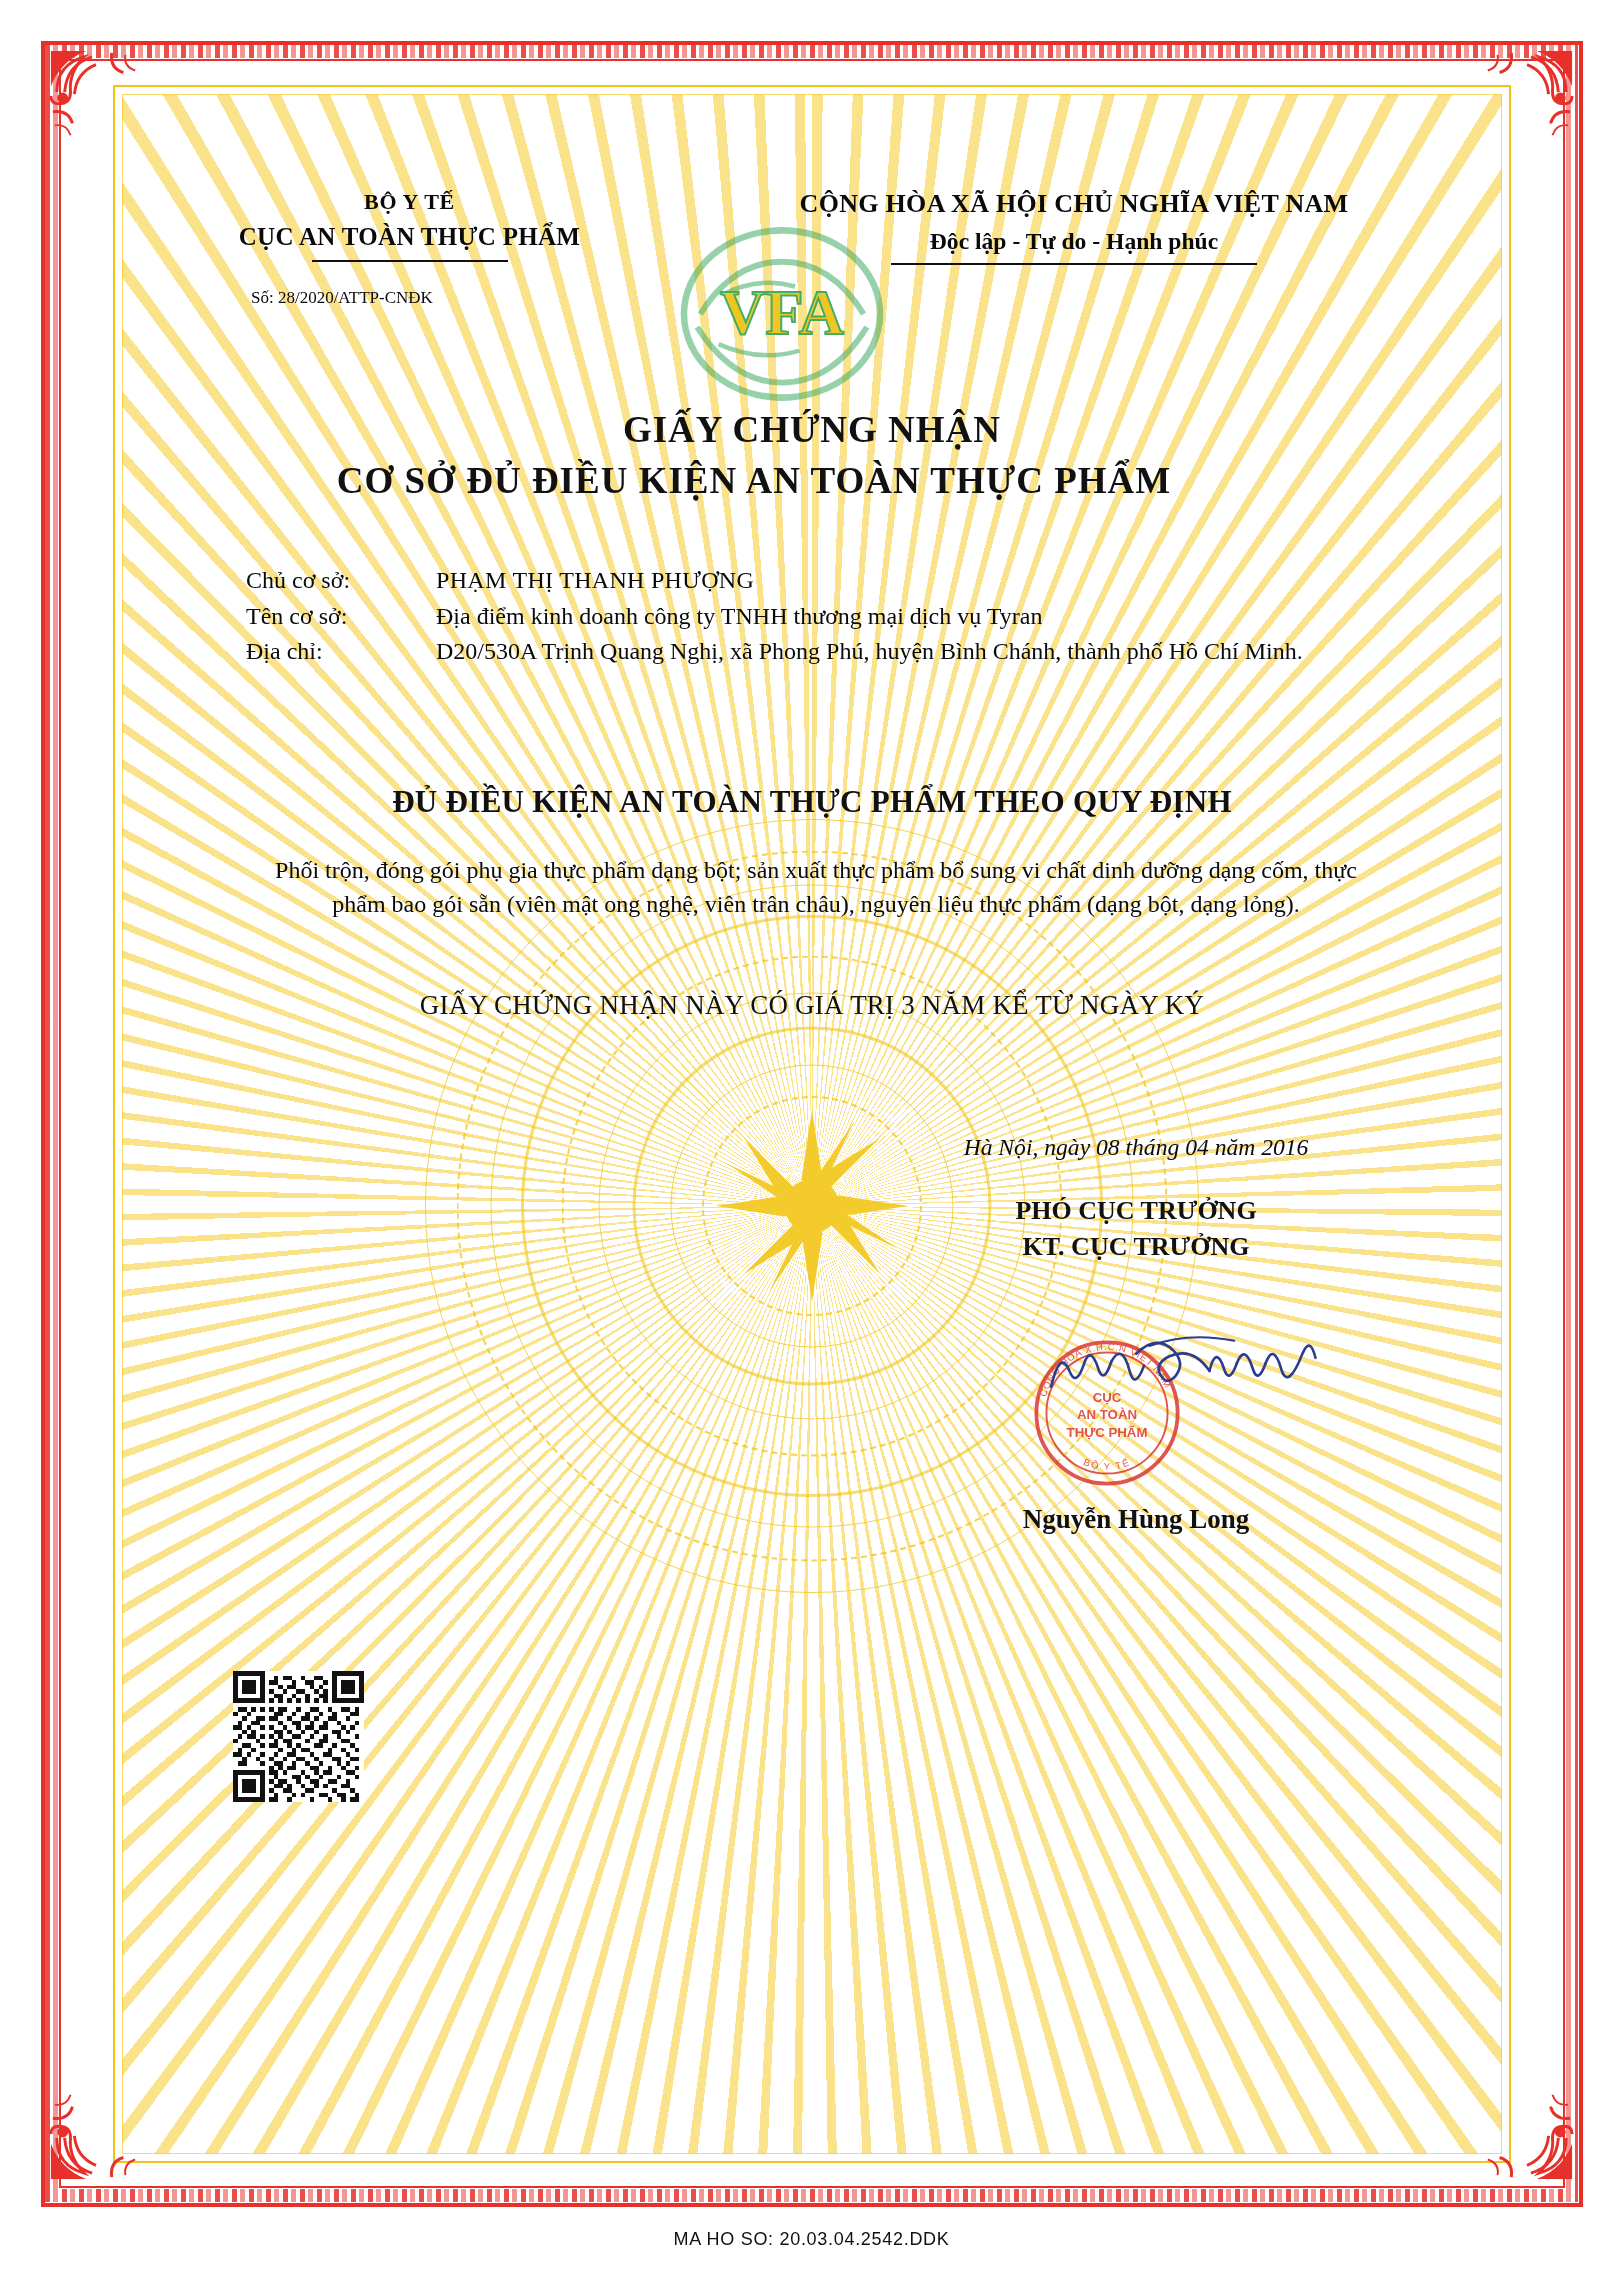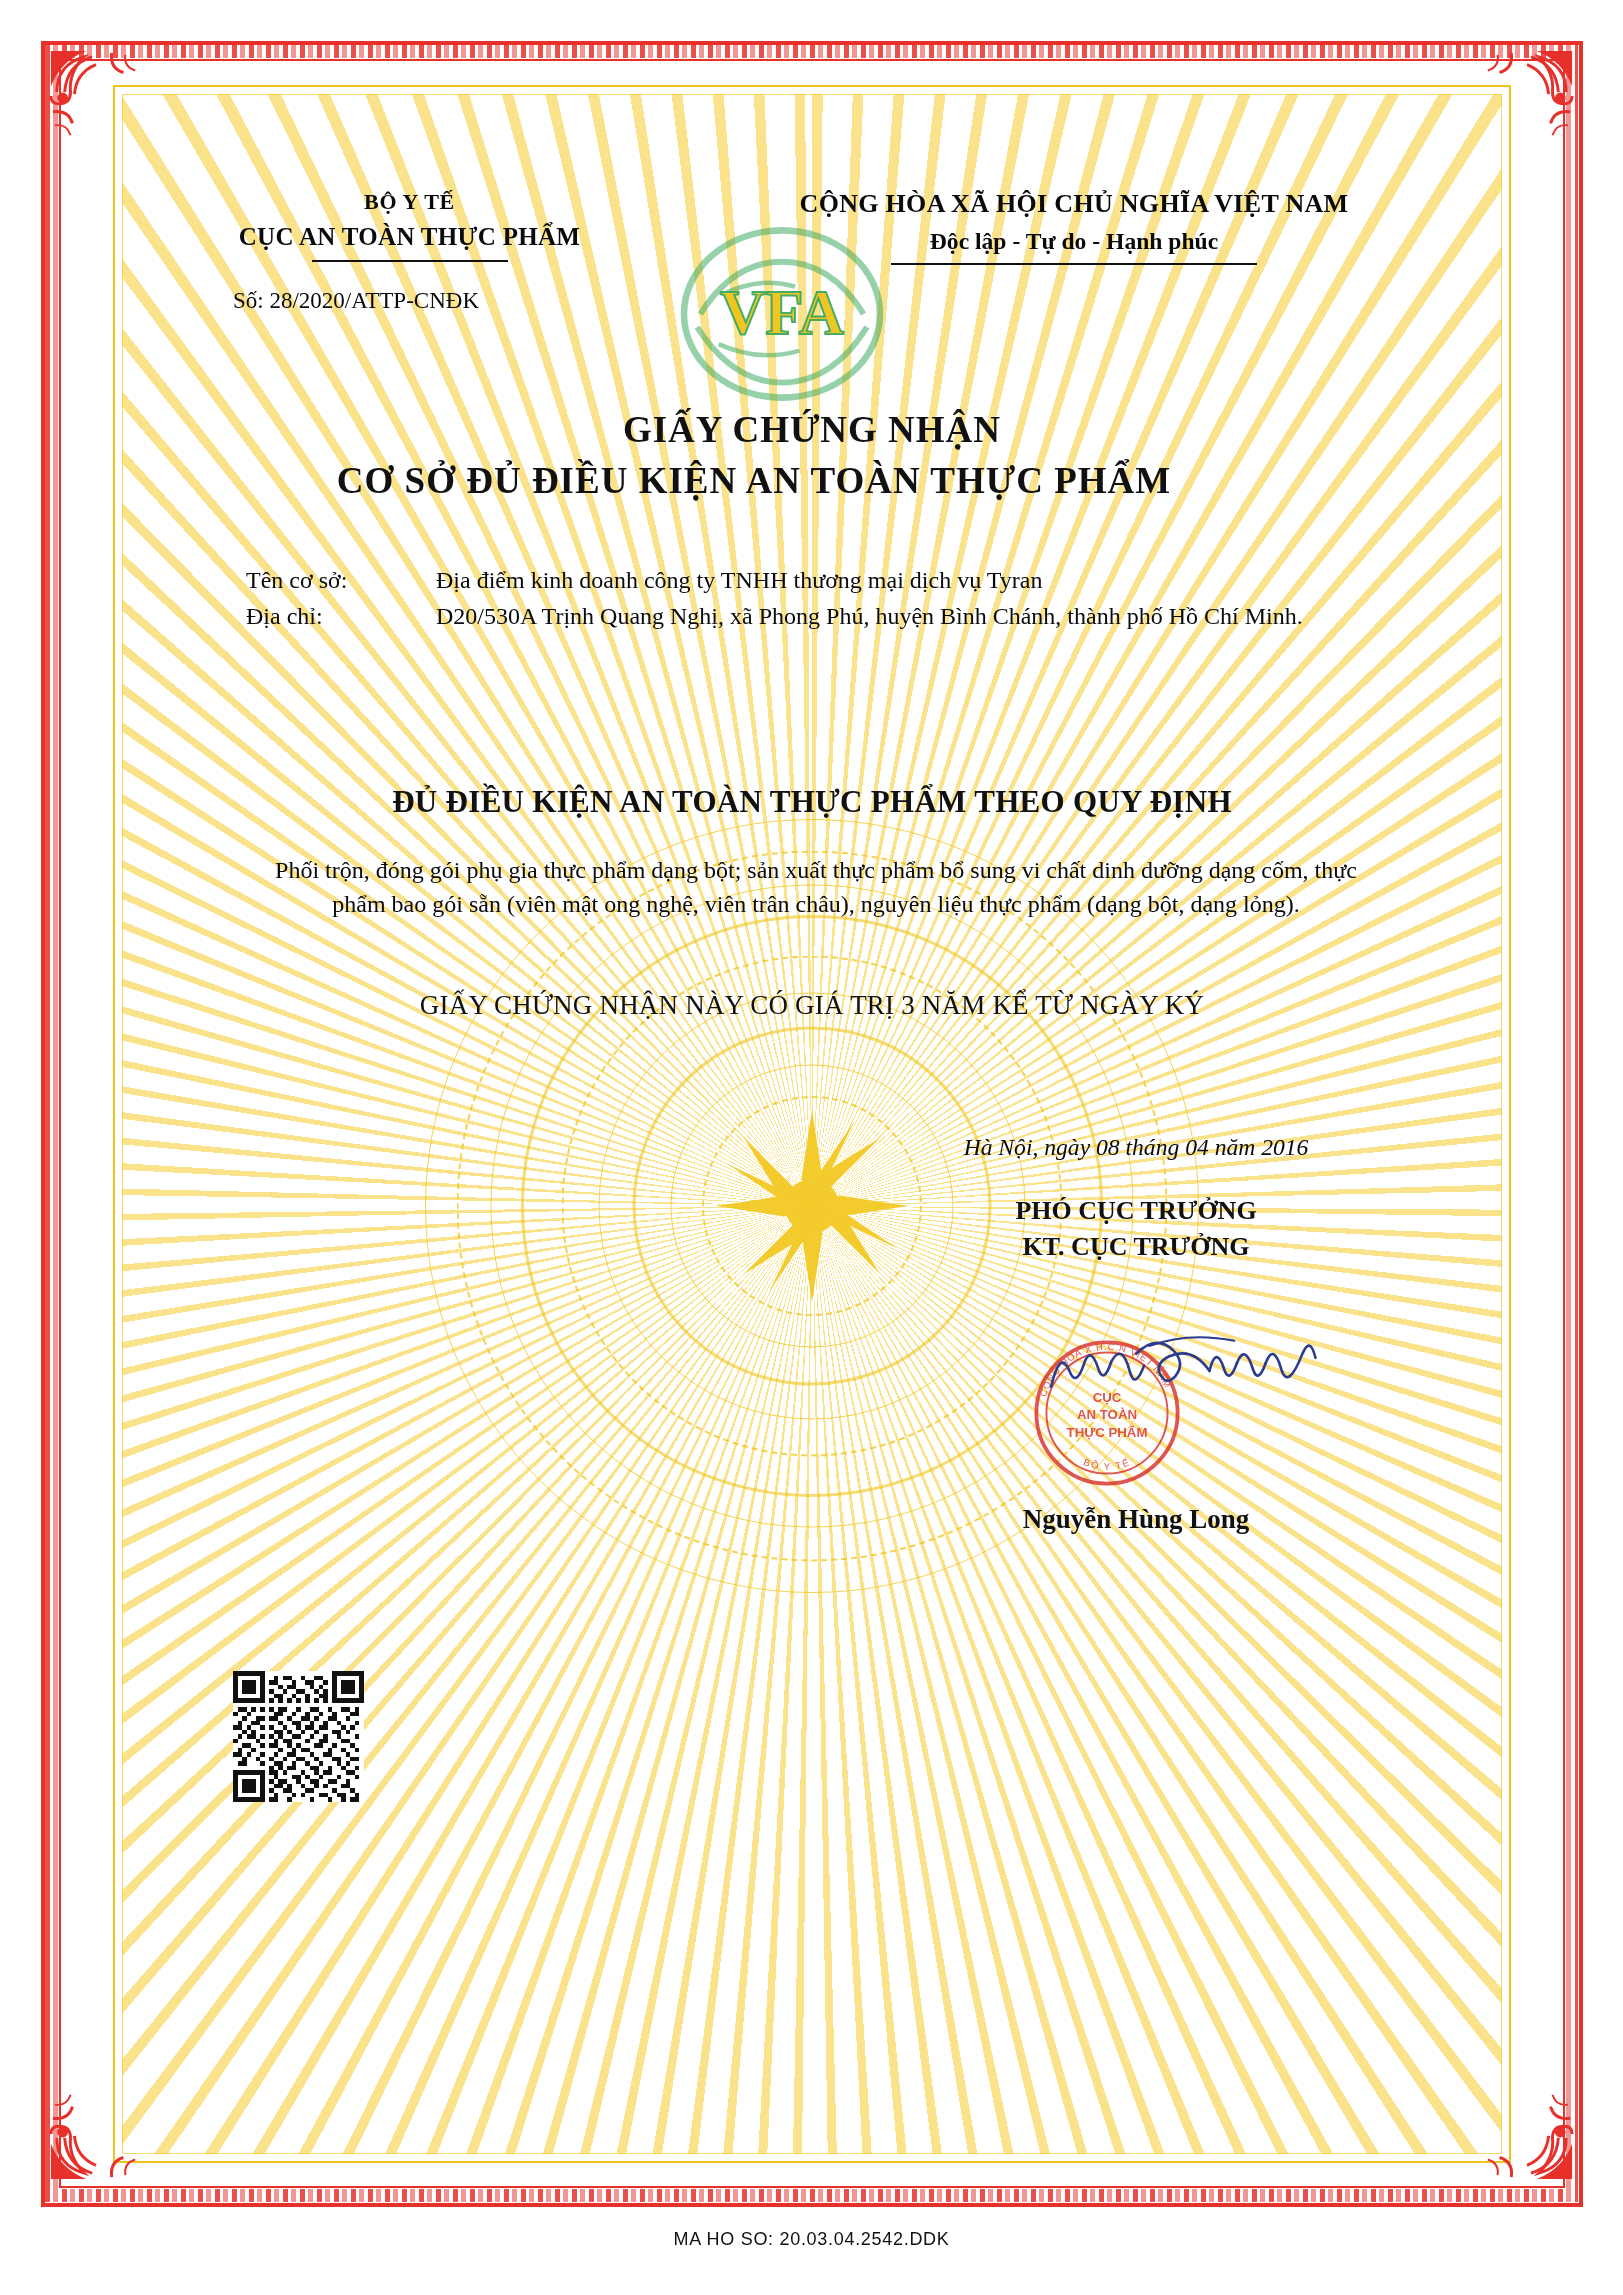--- a/index.html
+++ b/index.html
@@ -195,23 +195,23 @@
     color: #0a0a0a;
   }
   .rule-motto {
     width: 366px;
     height: 2px;
     background: #111;
     margin: 7.9px auto 0 auto;
   }
   .so-number {
     position: absolute;
-    left: 111px;
+    left: 129px;
     top: 194px;
-    font-size: 23px;
+    font-size: 17px;
     color: #0a0a0a;
     white-space: nowrap;
   }
 
   .title1 {
     position: absolute;
     left: 0; top: 314px;
     width: 1380px;
     text-align: center;
     font-size: 37px;
@@ -492,20 +492,24 @@
       <div class="motto">Độc lập - Tự do - Hạnh phúc</div>
       <div class="rule-motto"></div>
     </div>
 
     <div class="so-number">Số: 28/2020/ATTP-CNĐK</div>
 
     <div class="title1">GIẤY CHỨNG NHẬN</div>
     <div class="title2">CƠ SỞ ĐỦ ĐIỀU KIỆN AN TOÀN THỰC PHẨM</div>
 
     <div class="fields">
+      <div class="field-row">
+        <div class="field-label">Chủ cơ sở:</div>
+        <div class="field-value caps">PHẠM THỊ THANH PHƯỢNG</div>
+      </div>
       <div class="field-row">
         <div class="field-label">Tên cơ sở:</div>
         <div class="field-value">Địa điểm kinh doanh công ty TNHH thương mại dịch vụ Tyran</div>
       </div>
       <div class="field-row">
         <div class="field-label">Địa chỉ:</div>
         <div class="field-value">D20/530A Trịnh Quang Nghị, xã Phong Phú, huyện Bình Chánh, thành phố Hồ Chí Minh.</div>
       </div>
     </div>
 

